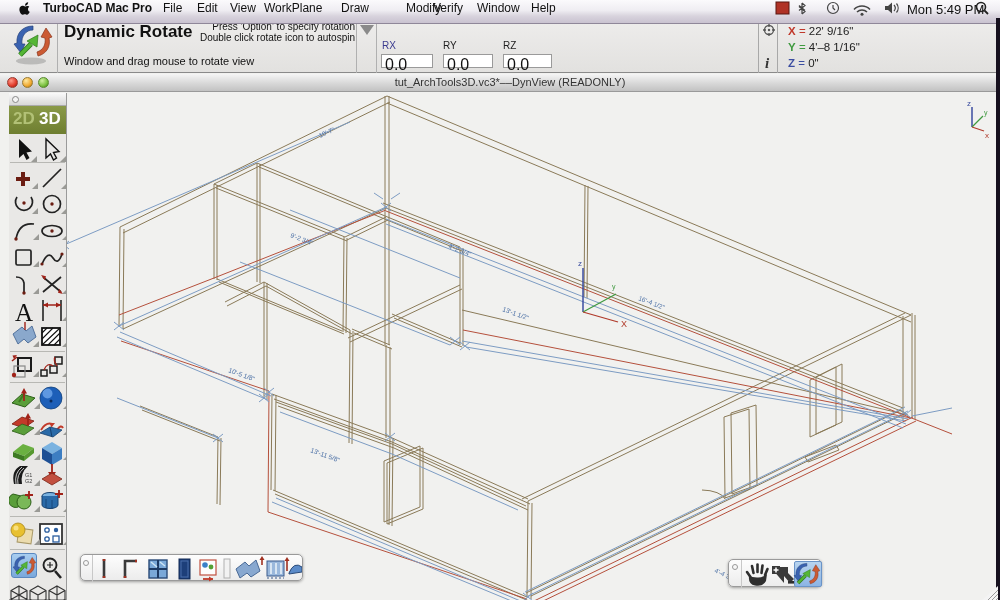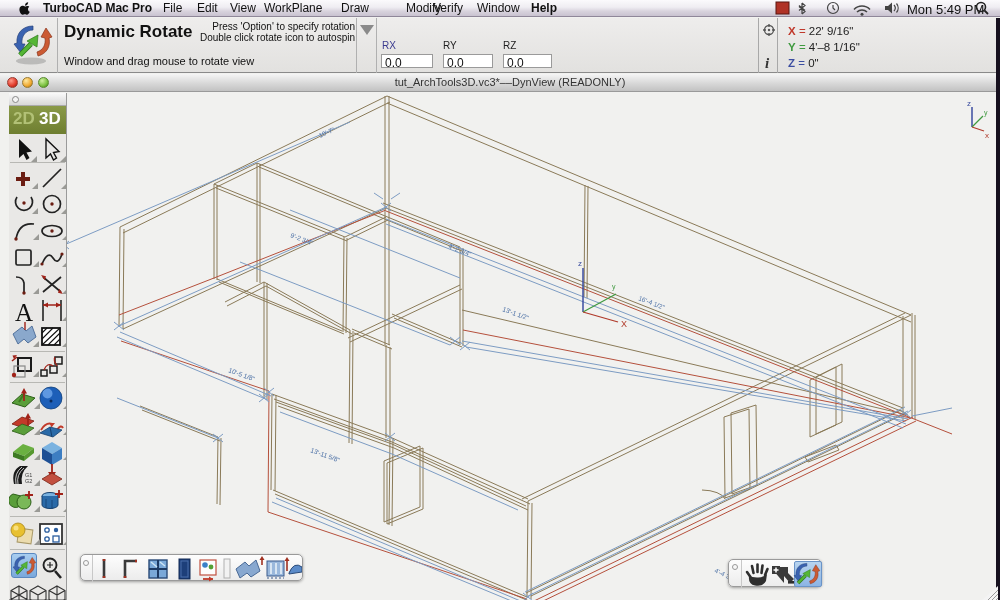--- a/index.html
+++ b/index.html
@@ -1,30 +1,30 @@
 <!DOCTYPE html>
 <html><head><meta charset="utf-8"><style>
 * { margin:0; padding:0; box-sizing:border-box; }
 body { width:1000px; height:600px; overflow:hidden; font-family:"Liberation Sans", sans-serif; position:relative; background:#f1f1ef; }
-#menubar { position:absolute; left:0; top:0; width:1000px; height:17px;
+#menubar { position:absolute; left:0; top:0; width:1000px; height:24px;
   background:linear-gradient(#fbfafc 0%, #efedf2 45%, #d8d3dd 70%, #c9c2d0 100%);
   border-bottom:1px solid #8f8799; font-size:12px; color:#111;text-align:right; }
 .mi { position:absolute; top:1px; }
 #toolbar { position:absolute; left:0; top:18px; width:1000px; height:55px;
   background:linear-gradient(#eeedec, #e2e1df); border-bottom:1px solid #8a8a8a; }
 #titlebar { position:absolute; left:0; top:74px; width:996px; height:18px;
   background:linear-gradient(#f5f5f5, #d8d8d8 55%, #c2c2c2); border-bottom:1px solid #9a9a9a;
   font-size:11px; color:#333; }
 #canvas { position:absolute; left:0; top:93px; width:996px; height:507px; background:#f1f1ef; }
 #rightstrip { position:absolute; right:0; top:18px; width:4px; height:582px; background:#16101e; }
 #palette { position:absolute; left:0; top:93px; width:58px; height:507px; background:#e9e8e6;
   border-right:1px solid #9a9a9a; border-bottom:1px solid #9a9a9a;margin-left:9px;}
 .sep { position:absolute; left:1px; width:55px; height:1px; background:#b8b8b4; }
 .tl { position:absolute; top:3px; width:11px; height:11px; border-radius:50%; }
-.nb { position:absolute; height:14px; background:#fff; border:1px solid #9a9a9a; font-size:12px; color:#111; padding:1px 0 0 3px; }
+.nb { position:absolute; height:14px; background:#fff; border:1px solid #9a9a9a; font-size:16px; color:#111; padding:1px 0 0 3px; }
 .nlab { position:absolute; font-size:10px; color:#3b3b8f; }
 .ft { position:absolute; background:linear-gradient(#fdfdfd,#ececec); border:1px solid #9a9a9a; border-radius:5px; box-shadow:0 1px 3px rgba(0,0,0,0.35); }
 </style></head>
 <body>
 
 <div id="canvas"></div>
 <svg width="1000" height="600" viewBox="0 0 1000 600" style="position:absolute;left:0;top:0">
     <line x1="387" y1="96" x2="120" y2="227" stroke="#8a7a58" stroke-width="1" opacity="1"></line>
     <line x1="390" y1="102" x2="123" y2="233" stroke="#8a7a58" stroke-width="1" opacity="1"></line>
     <line x1="120" y1="227" x2="119" y2="327" stroke="#8a7a58" stroke-width="1" opacity="1"></line>
@@ -399,21 +399,21 @@
   </svg>
   <span class="mi" style="left:43px;font-weight:bold;">TurboCAD Mac Pro</span>
   <span class="mi" style="left:163px;">File</span>
   <span class="mi" style="left:197px;">Edit</span>
   <span class="mi" style="left:230px;">View</span>
   <span class="mi" style="left:264px;">WorkPlane</span>
   <span class="mi" style="left:341px;">Draw</span>
   <span class="mi" style="left:382px;margin-left:24px;">Modify</span>
   <span class="mi" style="left:433px;">Verify</span>
   <span class="mi" style="left:477px;">Window</span>
-  <span class="mi" style="left:531px;font-weight:bold;">Help</span>
+  <span class="mi" style="left:531px;">Help</span>
   <span class="mi" style="left:907px;font-size:13px;top:2px;">Mon 5:49 PM</span>
   <svg width="230" height="17" style="position:absolute;left:770px;top:0">
     <rect x="6" y="2" width="13" height="12" fill="#b03226" stroke="#5a1610" stroke-width="1"></rect>
     <path d="M32 3 l0 11 m0 -11 l3 2.5 -6 5 m6 0 l-6 -5 m3 8.5 l3 -2.5 -6 -5" stroke="#444" stroke-width="1.2" fill="none"></path>
     <circle cx="63" cy="8" r="5.5" fill="none" stroke="#444" stroke-width="1.2"></circle>
     <path d="M63 5 l0 3 2 2" stroke="#444" stroke-width="1.2" fill="none"></path>
     <path d="M84 9.5 A 11 11 0 0 1 100 9.5 M87 12 A 7 7 0 0 1 97 12" stroke="#444" stroke-width="1.5" fill="none"></path>
       <circle cx="92" cy="14.2" r="1.5" fill="#444"></circle>
     <path d="M115 6 l3 0 4 -3.5 0 11 -4 -3.5 -3 0 Z" fill="#444"></path>
     <path d="M124 5 a4.5 4.5 0 0 1 0 6 M126.5 3.5 a7 7 0 0 1 0 9" stroke="#444" stroke-width="1.2" fill="none"></path>

